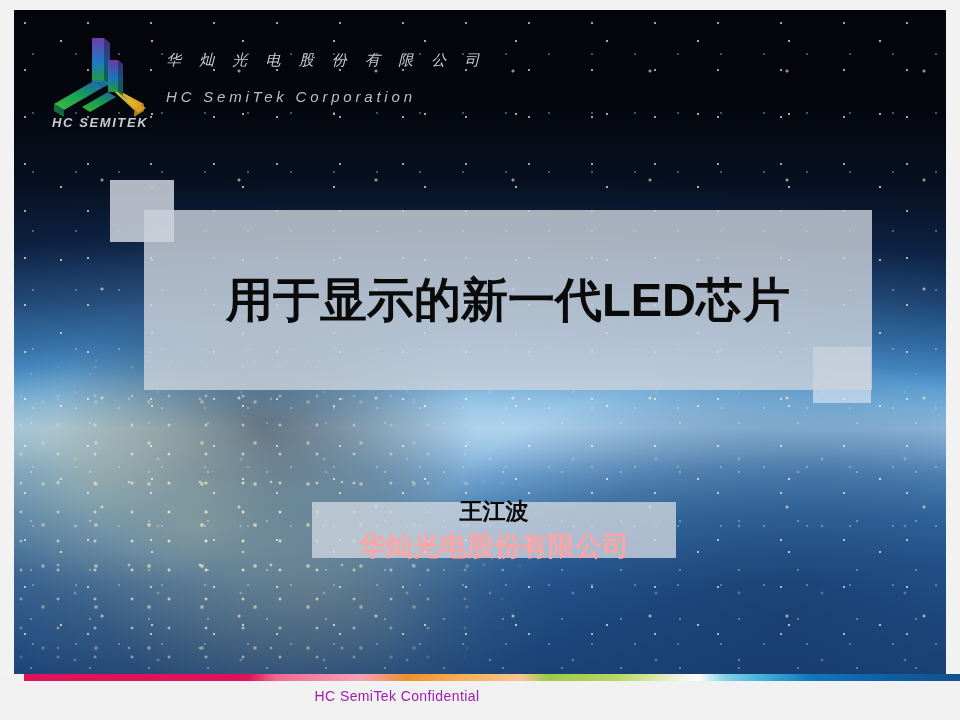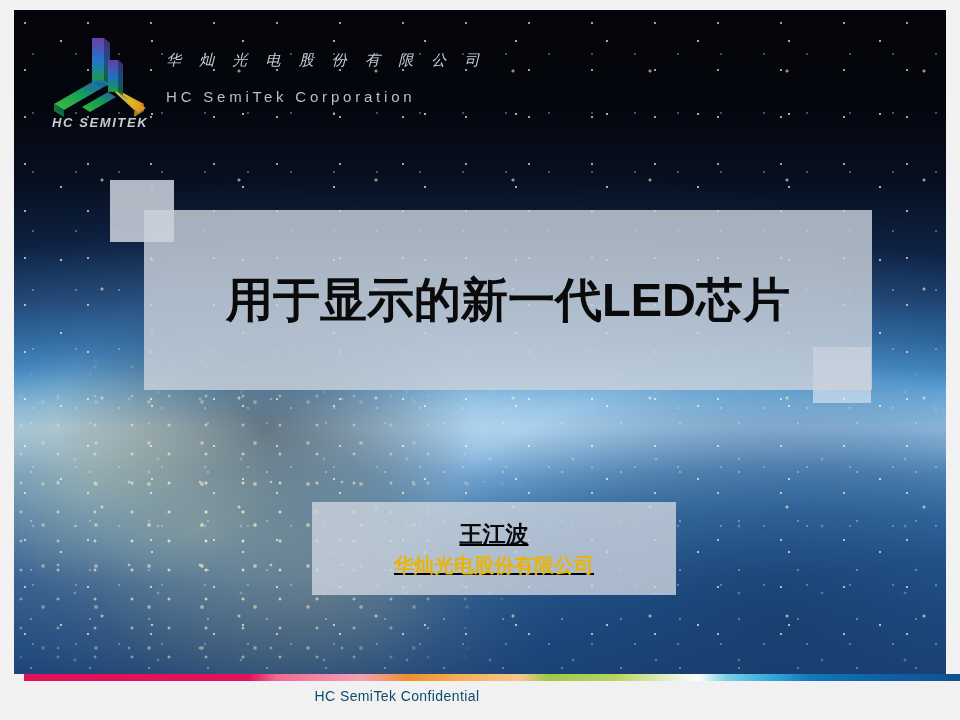--- a/index.html
+++ b/index.html
@@ -170,20 +170,21 @@
     color: #c9ced6;
     white-space: nowrap;
     font-style: italic;
   }
   #company-en {
     font-size: 15px;
     letter-spacing: 3.8px;
     color: #b9bfc8;
     white-space: nowrap;
     margin-top: 15px;
+    font-style: italic;
   }
 
   
   .deco-square { position: absolute; z-index: 14; }
   #deco-square-top-left {
     left: 96px;
     top: 170px;
     width: 64px;
     height: 62px;
     background: rgba(196, 203, 214, 0.90);
@@ -219,39 +220,38 @@
     white-space: nowrap;
     text-align: left;
   }
 
   
   #author-band {
     position: absolute;
     left: 298px;
     top: 492px;
     width: 364px;
-    height: 93px;
+    height: 56px;
     background: rgba(205, 212, 221, 0.80);
     z-index: 15;
     display: flex;
     flex-direction: column;
     align-items: center;
     justify-content: center;
-    text-decoration: underline;
   }
   #author-name {
     color: #0a0a0a;
     font-size: 23px;
     font-weight: bold;
     line-height: 1.42;
     white-space: nowrap;
   }
   #author-company {
-    color: #eab308;
-    font-size: 20px;
+    color: #fca5a5;
+    font-size: 27px;
     font-weight: bold;
     line-height: 1.42;
     white-space: nowrap;
   }
 
   
   #footer {
     position: absolute;
     left: 0;
     top: 674px;
@@ -284,21 +284,21 @@
       #0f5fa6 92%,
       #11528f 100%);
   }
   #footer-confidential {
     position: absolute;
     left: 0;
     top: 14px;
     width: 794px;
     text-align: center;
     font-size: 14px;
-    color: #0c4a6e;
+    color: #a21caf;
     letter-spacing: 0.4px;
   }
 </style>
 </head>
 <body>
 
 <div id="slide">
 
   <div id="slide-canvas">
 

